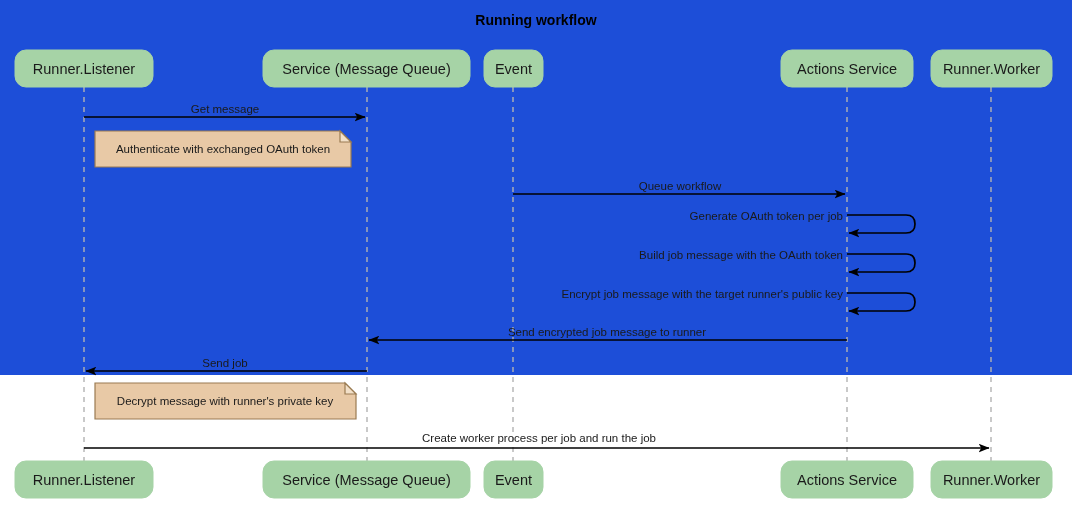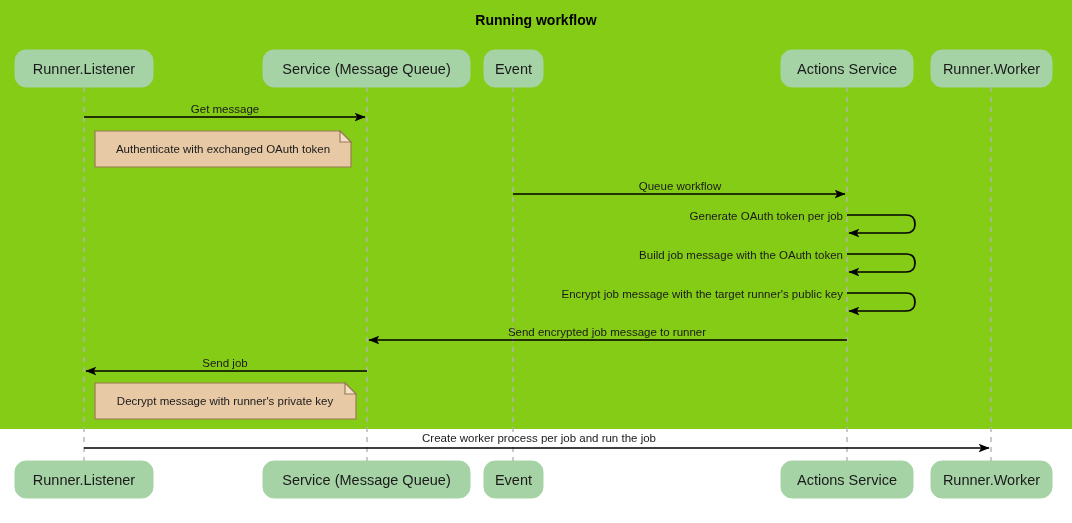--- a/index.html
+++ b/index.html
@@ -9,22 +9,22 @@
   }
   body {
     font-family: "Liberation Sans", sans-serif;
     width: 1072px;
     height: 523px;
     overflow: hidden;
   }
   #diagram-root {
     position: relative;
     width: 1072px;
-    height: 429px;
-    background: #84cc16;
+    height: 375px;
+    background: #1d4ed8;
   }
   #diagram-svg {
     position: absolute;
     left: 0;
     top: 0;
     width: 1072px;
     height: 523px;
   }
   .diagram-title {
     font-size: 14px;

